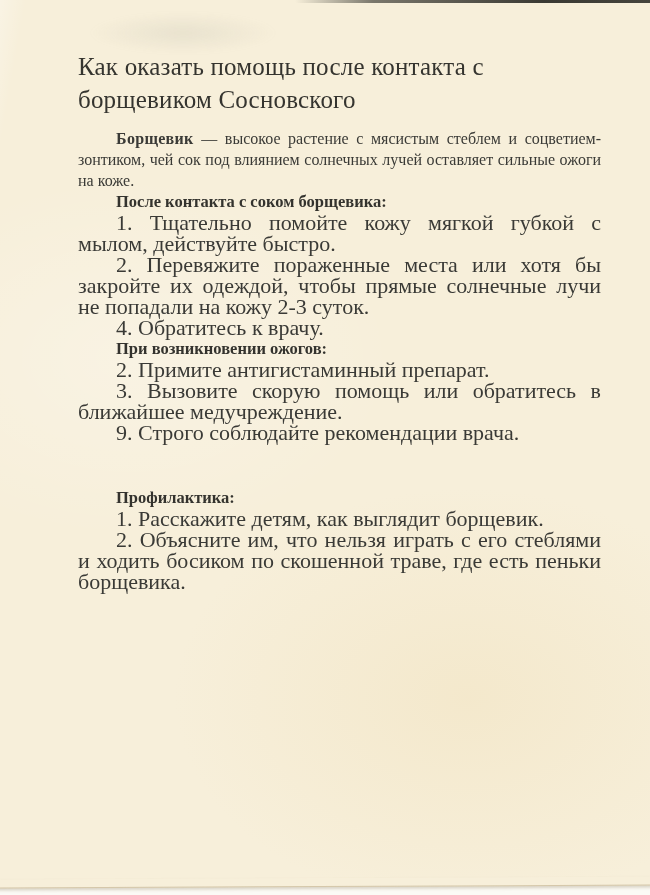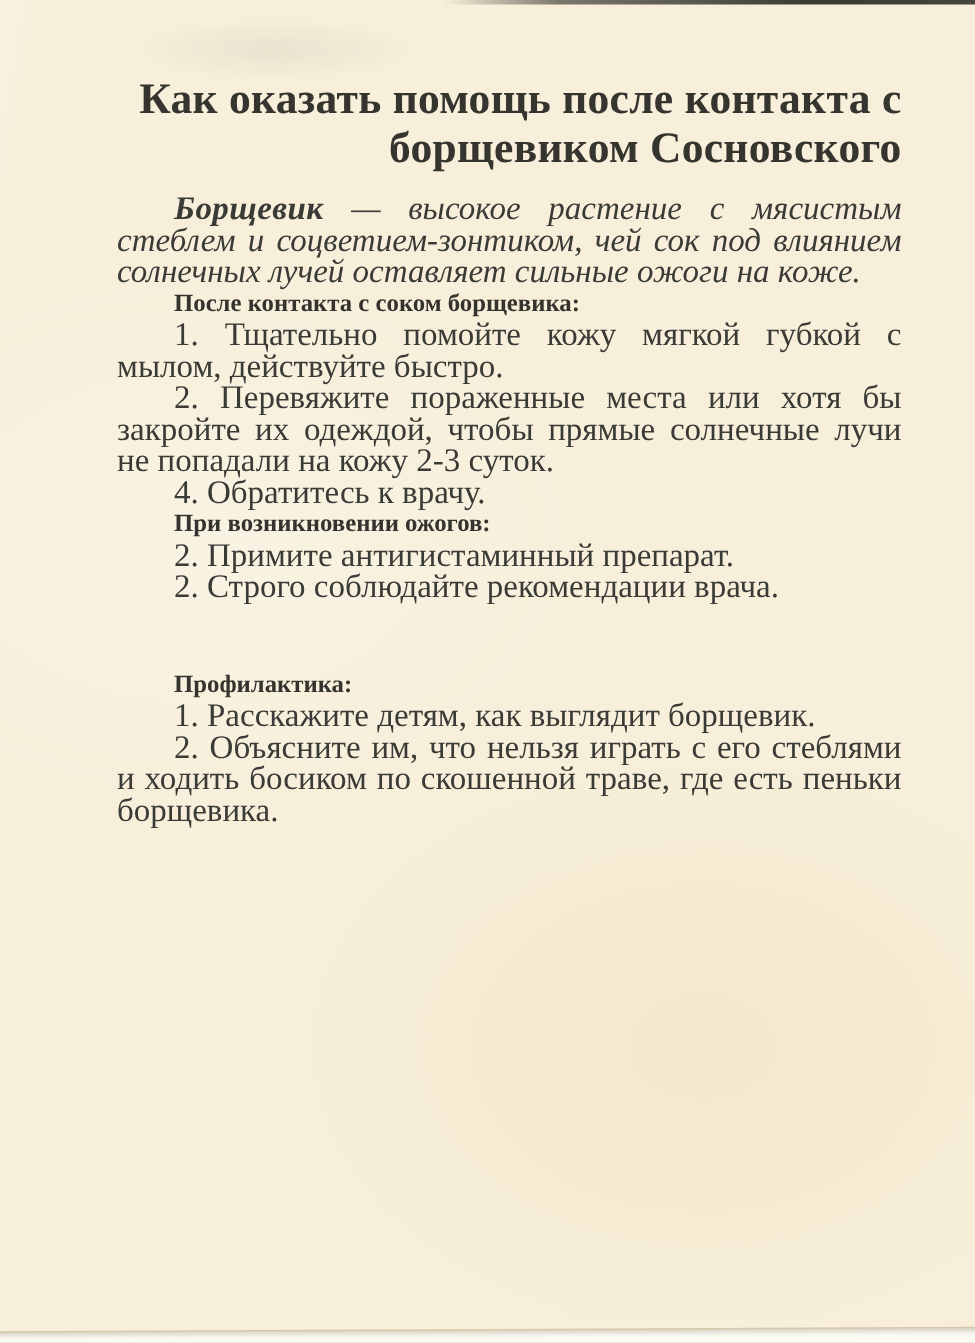--- a/index.html
+++ b/index.html
@@ -48,34 +48,33 @@
     box-shadow:0 2px 3px rgba(120,100,60,0.25);
   }
   .content{
     position:absolute;
     left:78px;
     right:49px;
     top:50px;
   }
   .title{
     margin:0 0 12px 0;
-    text-align:right;
-    font-weight:bold;
-    font-size:29px;
+    text-align:left;
+    font-weight:normal;
+    font-size:25px;
     line-height:33px;
     letter-spacing:0.2px;
     color:#35342f;
   }
   .para{
-    font-size:22px;
+    font-size:16px;
     line-height:21px;
     text-align:justify;
     text-indent:38px;
     margin:0;
-    font-style:italic;
   }
   .intro{margin-top:2px;}
   .lead{font-weight:bold;letter-spacing:0.3px;}
   .section{}
   .section.gap-lg{margin-top:44px;}
   .section-heading{
     font-weight:bold;
     font-size:16.5px;
     line-height:21px;
     text-indent:38px;
@@ -108,21 +107,22 @@
             <div class="item">1. Тщательно помойте кожу мягкой губкой с мылом, действуйте быстро.</div>
             <div class="item">2. Перевяжите пораженные места или хотя бы закройте их одеждой, чтобы прямые солнечные лучи не попадали на кожу 2-3 суток.</div>
             <div class="item">4. Обратитесь к врачу.</div>
           </div>
   </div>
 
   <div class="section">
     <h2 class="section-heading">При возникновении ожогов:</h2>
     <div>
             <div class="item">2. Примите антигистаминный препарат.</div>
-            <div class="item">2. Строго соблюдайте рекомендации врача.</div>
+            <div class="item">3. Вызовите скорую помощь или обратитесь в ближайшее медучреждение.</div>
+            <div class="item">9. Строго соблюдайте рекомендации врача.</div>
           </div>
   </div>
 
   <div class="section gap-lg">
     <h2 class="section-heading">Профилактика:</h2>
     <div>
             <div class="item">1. Расскажите детям, как выглядит борщевик.</div>
             <div class="item">2. Объясните им, что нельзя играть с его стеблями и ходить босиком по скошенной траве, где есть пеньки борщевика.</div>
           </div>
   </div>

